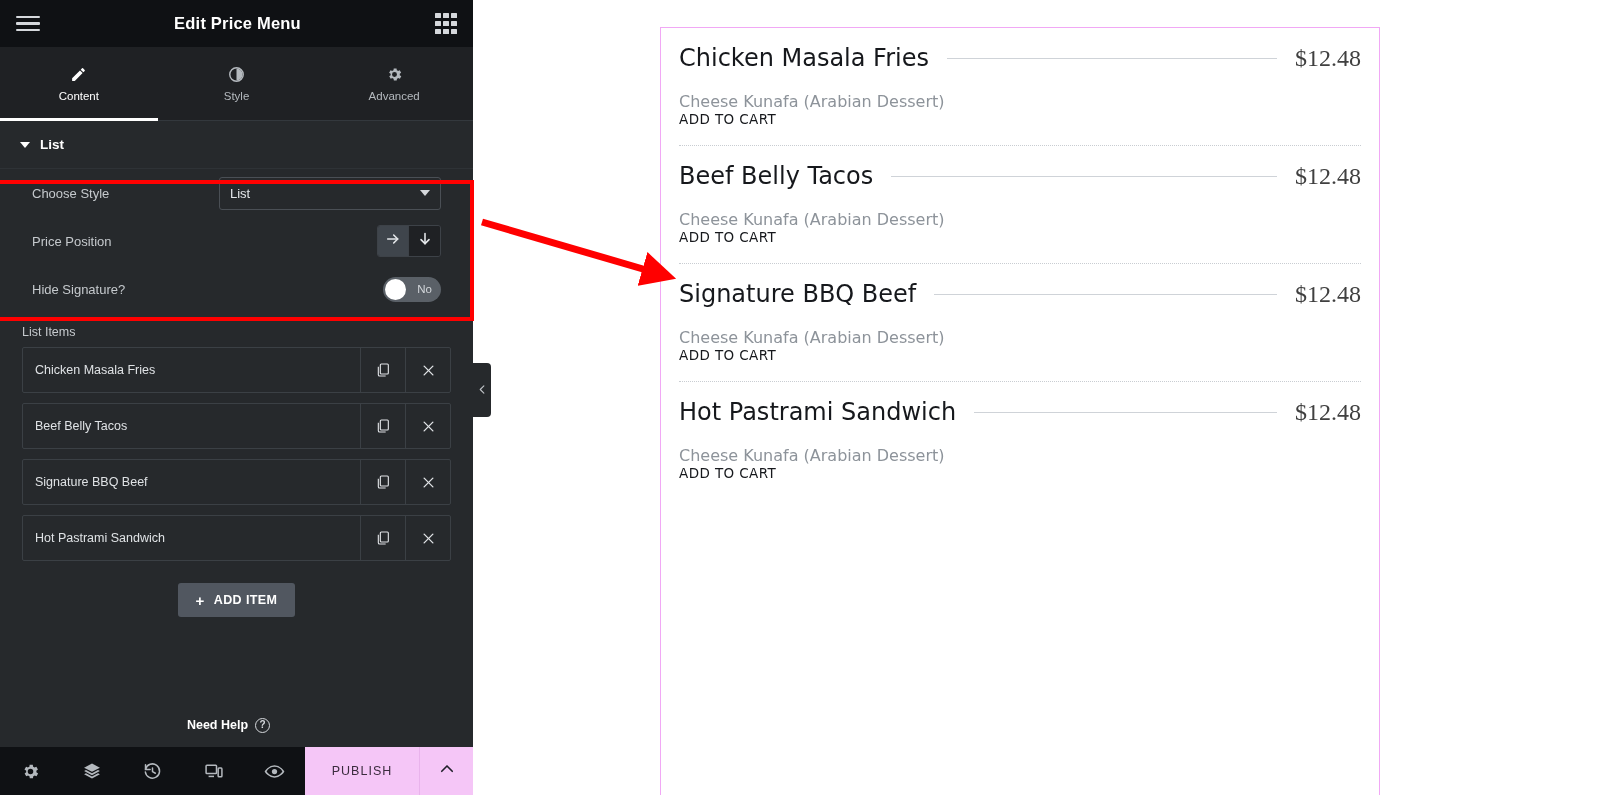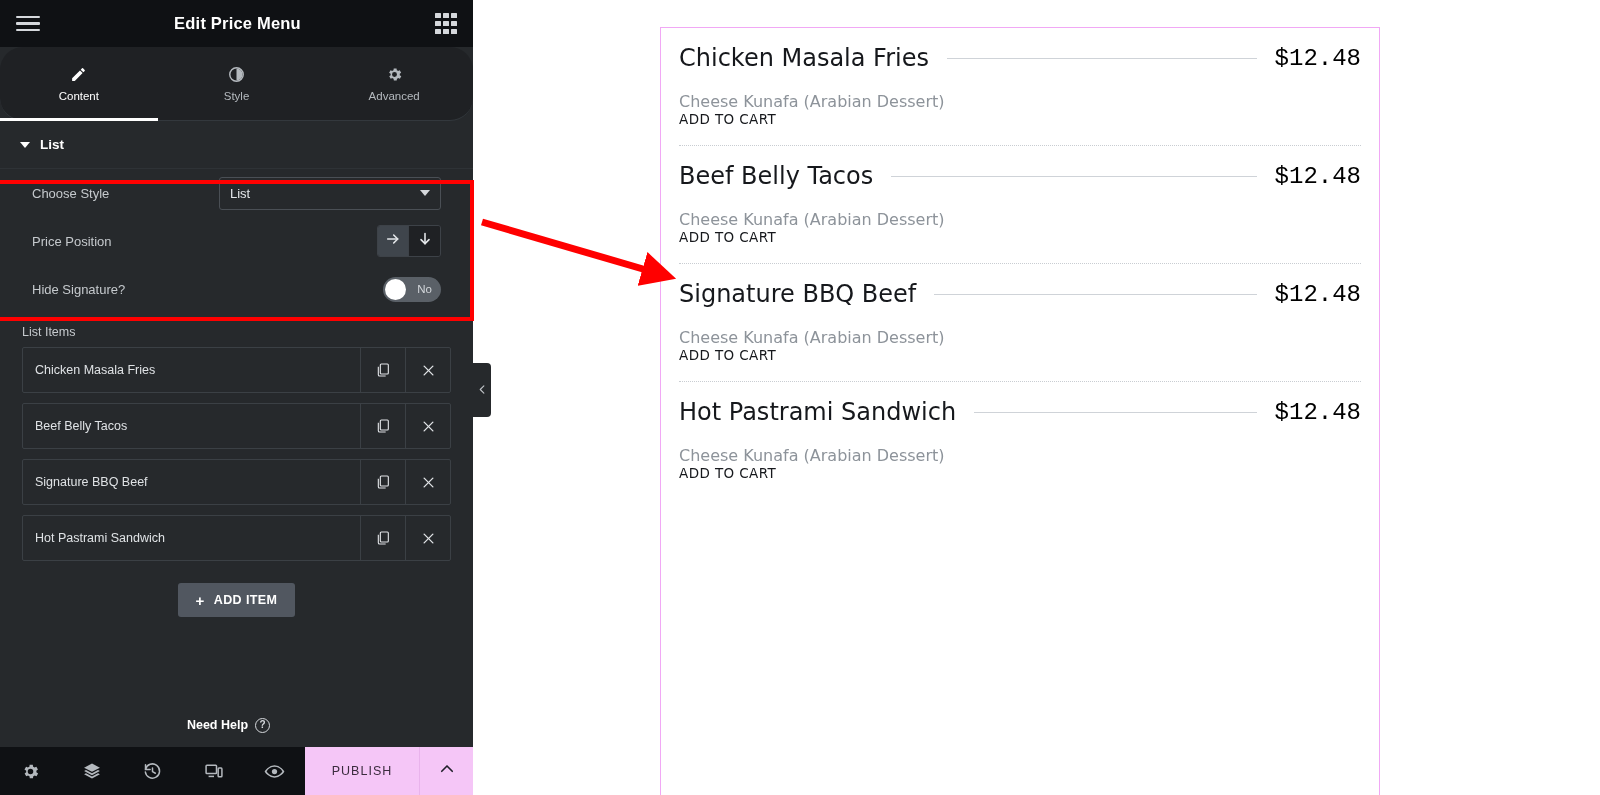--- a/index.html
+++ b/index.html
@@ -37,21 +37,20 @@
     display: grid; grid-template-columns: repeat(3,1fr); grid-template-rows: repeat(3,1fr);
     gap: 2.5px; cursor: pointer;
   }
   .grid-icon i { background: #d5d8dc; display: block; border-radius: .5px; }
 
   .tabs {
     height: 74px; background: #1f2124;
     display: flex; align-items: stretch;
     border-bottom: 1px solid #33383d;
     flex: 0 0 auto;
-    border-radius: 23px;
   }
   .tab {
     flex: 1; display: flex; flex-direction: column;
     align-items: center; justify-content: center; gap: 7px;
     color: #b4b9be; font-size: 11.5px; cursor: pointer;
     position: relative;
   }
   .tab.active { color: #ffffff; }
   .tab.active::after {
     content: ""; position: absolute; left: 0; right: 0; bottom: -1px;
@@ -216,22 +215,22 @@
   .menu-item { padding: 16px 0 18px; border-bottom: 1px dotted #c9cdd2; }
   .menu-item:last-child { border-bottom: none; }
   .mi-head { display: flex; align-items: center; gap: 0; }
   .mi-title {
     font-family: "DejaVu Sans", sans-serif;
     font-size: 24px; color: #16181c; white-space: nowrap;
     font-weight: normal;
   }
   .mi-sep { flex: 1; height: 1px; background: #cfd3d8; margin: 0 18px; }
   .mi-price {
-    font-family: Liberation Mono, monospace;
-    font-size: 24px; color: #000000; white-space: nowrap;
+    font-family: Liberation Serif, serif;
+    font-size: 24px; color: #404040; white-space: nowrap;
   }
   .mi-desc {
     font-family: "DejaVu Sans", sans-serif;
     font-size: 16px; color: #8d939a; margin-top: 20px;
   }
   .mi-cart {
     font-family: "DejaVu Sans", sans-serif;
     font-size: 13.5px; color: #16181c; 
     letter-spacing: .4px; cursor: pointer;
   }

